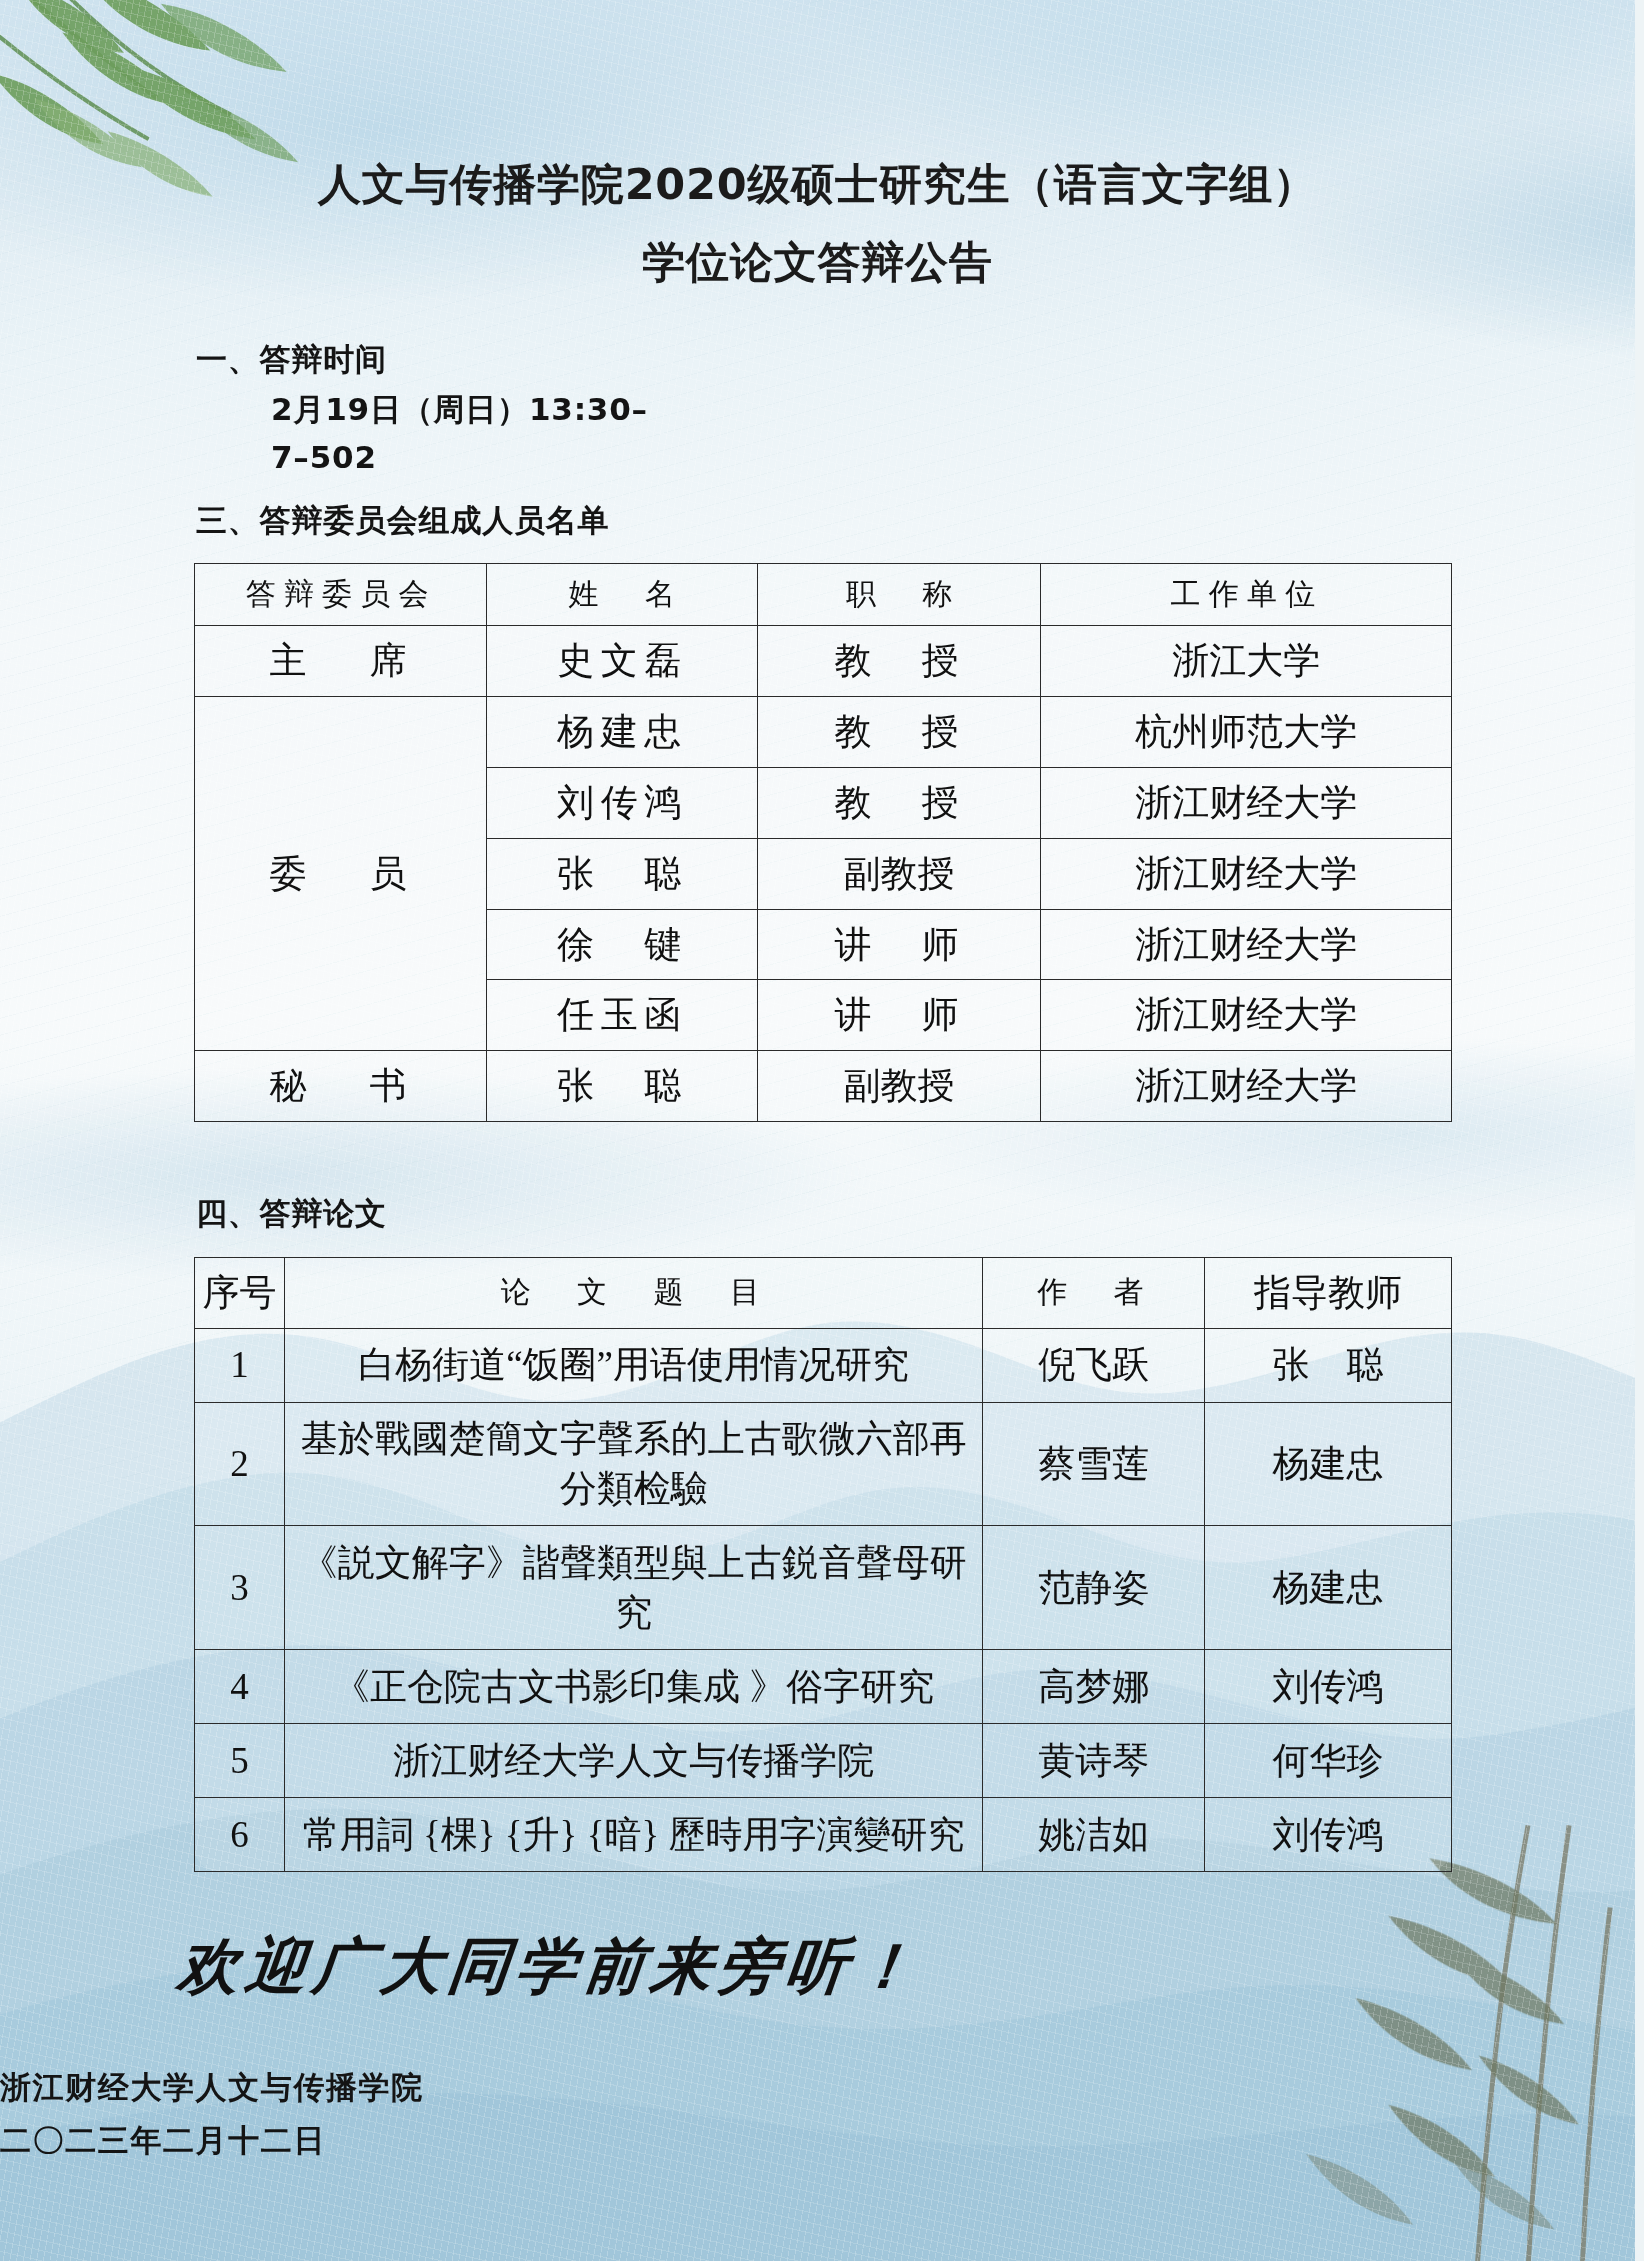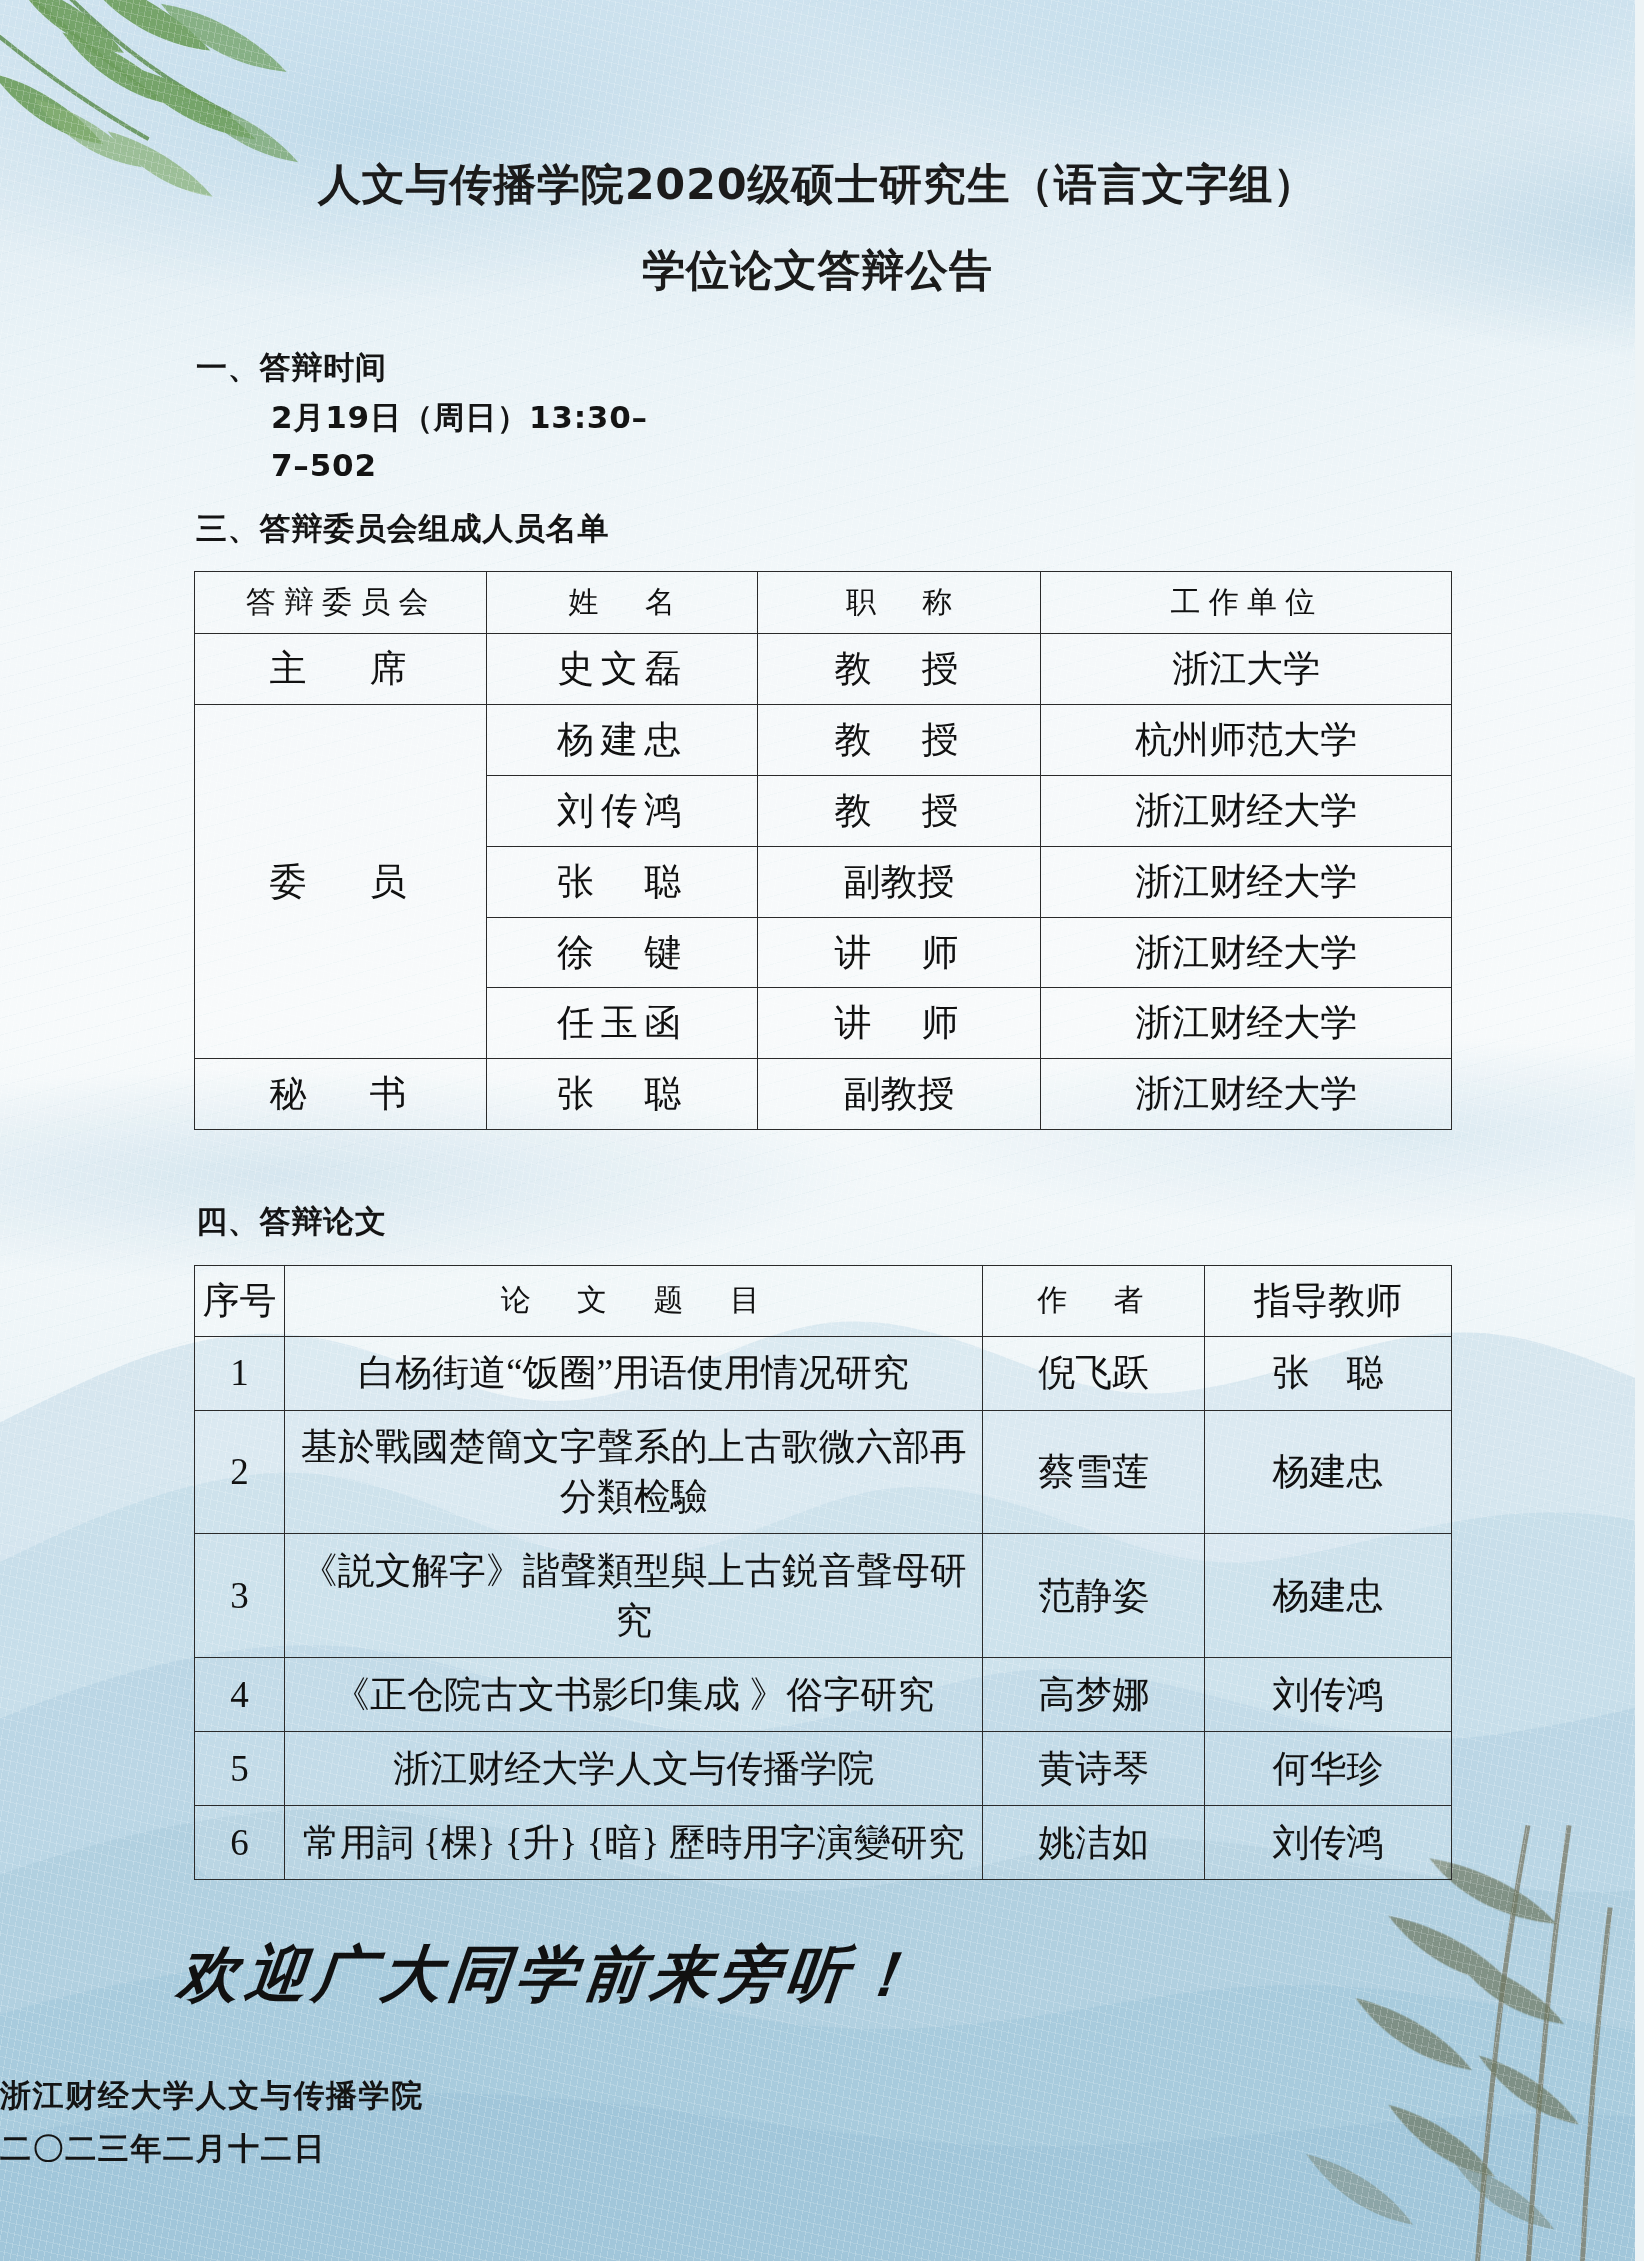--- a/index.html
+++ b/index.html
@@ -105,21 +105,21 @@
   }
   .title-line {
     font-family: "DejaVu Sans", "Liberation Sans", sans-serif;
     font-weight: bold;
     font-size: 43px;
     letter-spacing: 0.8px;
     color: #1b1b1b;
     line-height: 1.32;
   }
   .title-line.second {
-    margin-top: 29px;
+    margin-top: 21px;
   }
 
   .section {
     font-family: Liberation Sans, sans-serif;
     font-weight: bold;
     font-size: 31px;
     color: #141414;
     margin-left: 196px;
     margin-top: 25px;
     letter-spacing: 0.8px;

